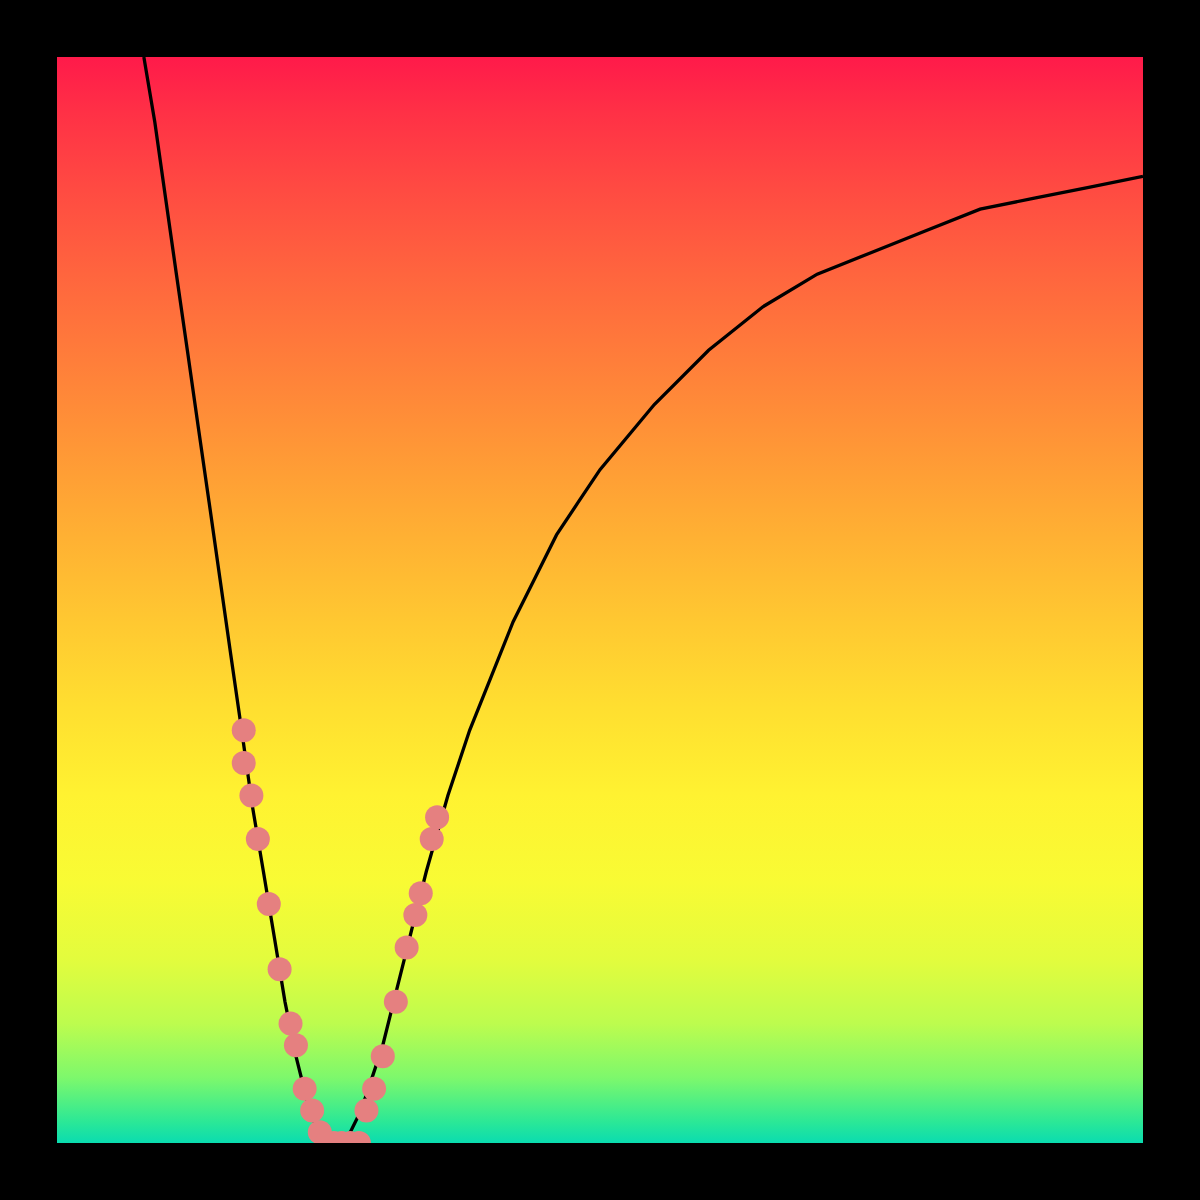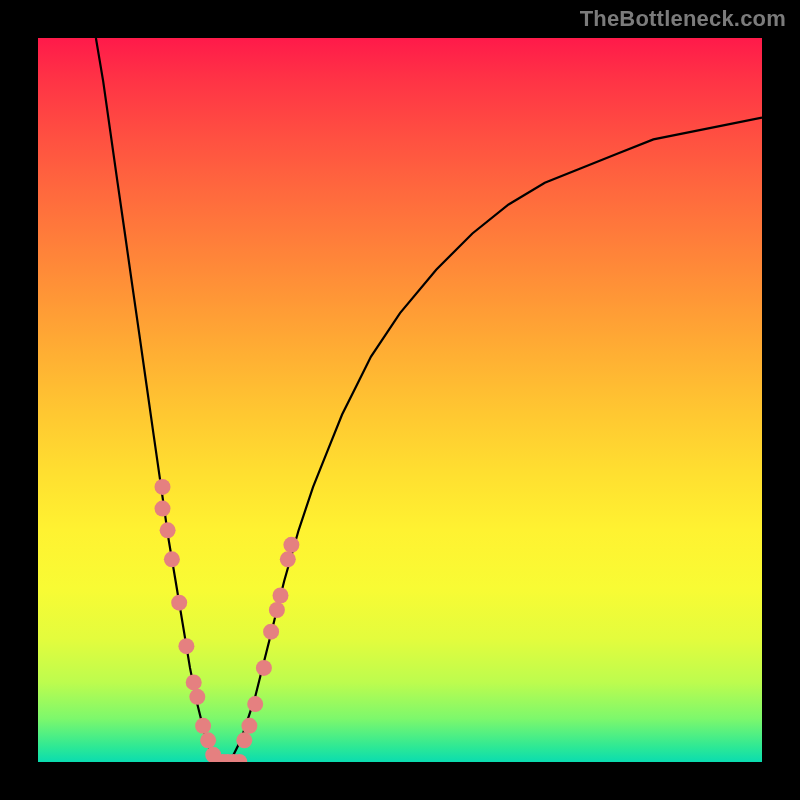--- a/index.html
+++ b/index.html
@@ -56,21 +56,20 @@
   }
   .marker {
     fill: #e58080;
     stroke: none;
   }
 </style>
 </head>
 <body>
 
 <div class="chart-container">
-  <div class="watermark">TheBottleneck.com</div>
   <div class="plot-area">
     <svg class="curve" viewBox="0 0 724 724">
       <path id="main-curve" class="curve-path" d="M57.9 0.0 L65.2 43.4 L72.4 94.1 L79.6 144.8 L86.9 195.5 L94.1 246.2 L101.4 296.8 L108.6 347.5 L115.8 398.2 L123.1 448.9 L130.3 499.6 L137.6 543.0 L144.8 586.4 L152.0 629.9 L159.3 666.1 L166.5 695.0 L173.8 716.8 L181.0 724.0 L188.2 724.0 L195.5 716.8 L202.7 702.3 L210.0 680.6 L217.2 658.8 L224.4 629.9 L231.7 600.9 L238.9 572.0 L246.2 543.0 L260.6 492.3 L275.1 448.9 L289.6 412.7 L304.1 376.5 L318.6 347.5 L333.0 318.6 L347.5 296.8 L362.0 275.1 L398.2 231.7 L434.4 195.5 L470.6 166.5 L506.8 144.8 L543.0 130.3 L579.2 115.8 L615.4 101.4 L651.6 94.1 L687.8 86.9 L724.0 79.6"></path>
       <g id="markers">
           <circle cx="124.5" cy="448.9" r="8" class="marker"></circle>
           <circle cx="124.5" cy="470.6" r="8" class="marker"></circle>
           <circle cx="129.6" cy="492.3" r="8" class="marker"></circle>
           <circle cx="133.9" cy="521.3" r="8" class="marker"></circle>
           <circle cx="141.2" cy="564.7" r="8" class="marker"></circle>
           <circle cx="148.4" cy="608.2" r="8" class="marker"></circle>

